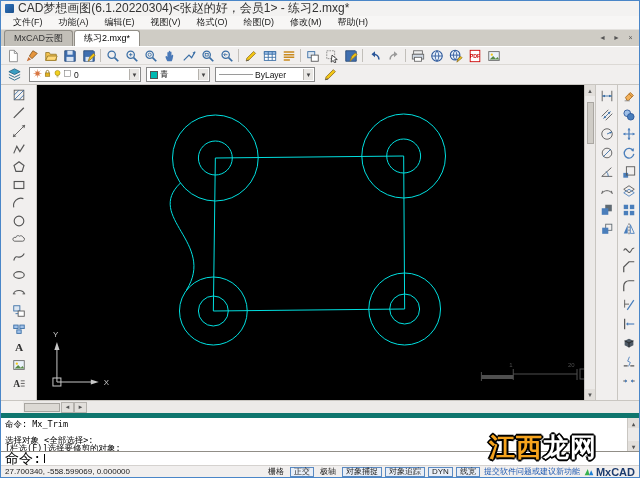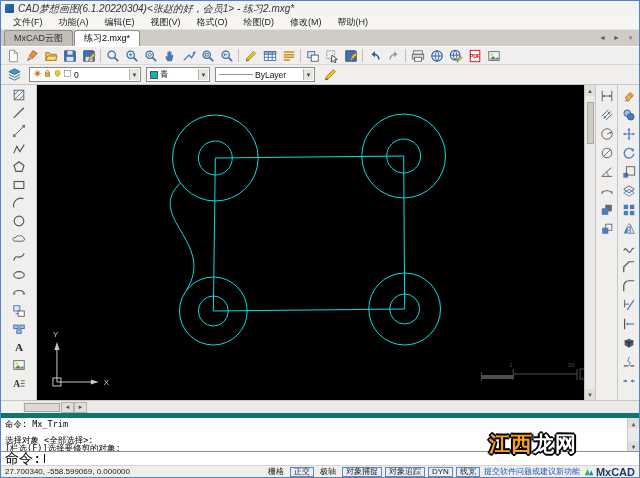--- a/index.html
+++ b/index.html
@@ -2,21 +2,21 @@
 <html><head>
 <meta charset="utf-8">
 <style>
   * { margin:0; padding:0; box-sizing:border-box; }
   html,body { width:640px; height:478px; font-family:"Liberation Sans",sans-serif; background:#888; }
   .window { width:640px; height:478px; border:1px solid #4a86c8; background:#f1efee; display:flex; flex-direction:column; overflow:hidden; position:relative; }
 
   
   .titlebar { height:15px; background:#f3f2f1; display:flex; align-items:center; gap:4px; padding-left:4px; flex:0 0 auto; }
   .app-icon { width:9px; height:9px; background:linear-gradient(135deg,#2f74c0,#1b4f8a); border-radius:1px; flex:0 0 auto; }
-  .title-text { font-size:10px; color:#333; white-space:nowrap;font-style:italic; }
+  .title-text { font-size:12px; color:#333; white-space:nowrap; }
 
   
   .menubar { height:14px; background:#f7f6f5; display:flex; align-items:center; padding-left:4px; border-bottom:1px solid #e3e1de; flex:0 0 auto; }
   .menu-item { font-size:9px; color:#222; padding:0 8px; cursor:default; }
 
   
   .tabbar { height:16px; background:#cfccc5; display:flex; align-items:flex-end; padding-left:3px; flex:0 0 auto; position:relative; }
   .tab { font-size:9px; color:#333; background:#c2bfb8; border:1px solid #918e87; border-bottom:none; border-radius:3px 3px 0 0; padding:1px 9px 1px 9px; margin-right:1px; }
   .tab.active { background:#ffffff; color:#000; position:relative; z-index:2; }
   .tab-nav { position:absolute; right:3px; top:2px; display:flex; gap:3px; }
@@ -71,21 +71,21 @@
   .statusbar { flex:1; min-height:12px; background:#f1efee; border-top:1px solid #d5d2cf; display:flex; align-items:center; font-size:8px; color:#222; padding:0 4px; gap:4px; }
   .coords { font-size:8px; color:#222; white-space:nowrap; }
   .sb-fill { flex:1; }
   .toggle { padding:0 3px; height:10px; display:flex; align-items:center; white-space:nowrap; }
   .toggle.on { border:1px solid #5a8ac2; background:#e8eef7; }
   .feedback-link { color:#1a56b0; white-space:nowrap; }
   .brand { display:flex; align-items:center; gap:2px; font-size:11px; font-weight:bold; color:#1d3c6e; }
   .brand svg { width:10px; height:10px; }
 
   
-  .watermark { position:absolute; left:488px; top:429px; z-index:60; font-size:21px; font-weight:bold; letter-spacing:1px; white-space:nowrap;
+  .watermark { position:absolute; left:488px; top:429px; z-index:60; font-size:26px; font-weight:bold; letter-spacing:1px; white-space:nowrap;
     text-shadow:-2px 0 #000,2px 0 #000,0 -2px #000,0 2px #000,-1px -1px #000,1px 1px #000,1px -1px #000,-1px 1px #000; }
 </style>
 </head>
 <body>
 
 <div class="window">
 
   <div class="titlebar">
     <div class="app-icon"></div>
     <div class="title-text">CAD梦想画图(6.1.20220304)&lt;张赵的好，会员1&gt; - 练习2.mxg*</div>

